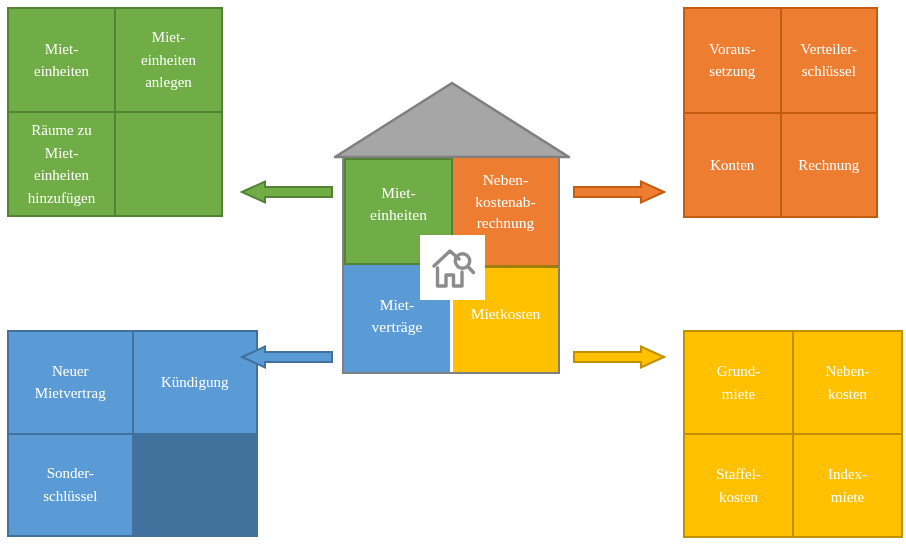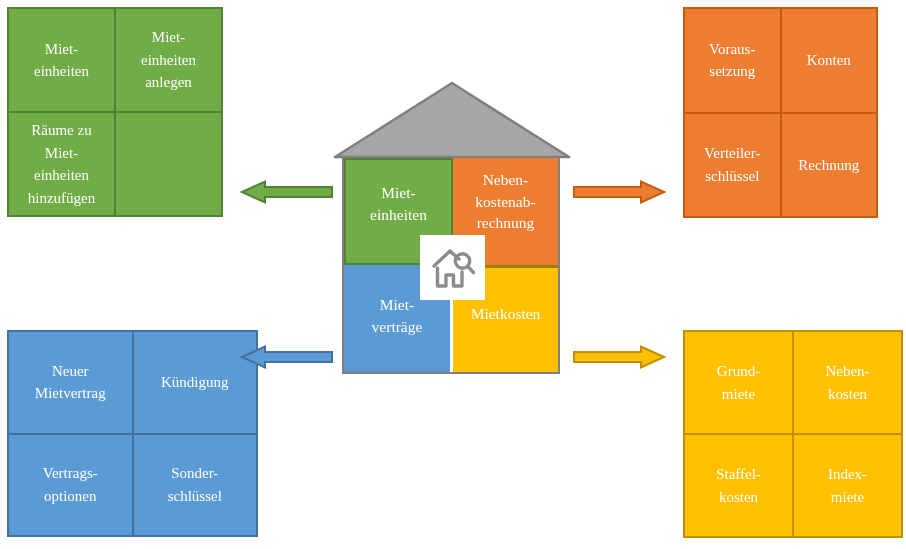--- a/index.html
+++ b/index.html
@@ -68,32 +68,30 @@
     <div class="cell">Räume zu
 Miet-
 einheiten
 hinzufügen</div>
     <div class="cell"></div>
   </div>
 
   <div class="tbl" id="tbl-orange">
     <div class="cell">Voraus-
 setzung</div>
-    <div class="cell">Konten</div>
     <div class="cell">Verteiler-
 schlüssel</div>
+    <div class="cell">Konten</div>
     <div class="cell">Rechnung</div>
   </div>
 
   <div class="tbl" id="tbl-blue">
     <div class="cell">Neuer
 Mietvertrag</div>
     <div class="cell">Kündigung</div>
-    <div class="cell">Vertrags-
-optionen</div>
     <div class="cell">Sonder-
 schlüssel</div>
   </div>
 
   <div class="tbl" id="tbl-yellow">
     <div class="cell">Grund-
 miete</div>
     <div class="cell">Neben-
 kosten</div>
     <div class="cell">Staffel-

